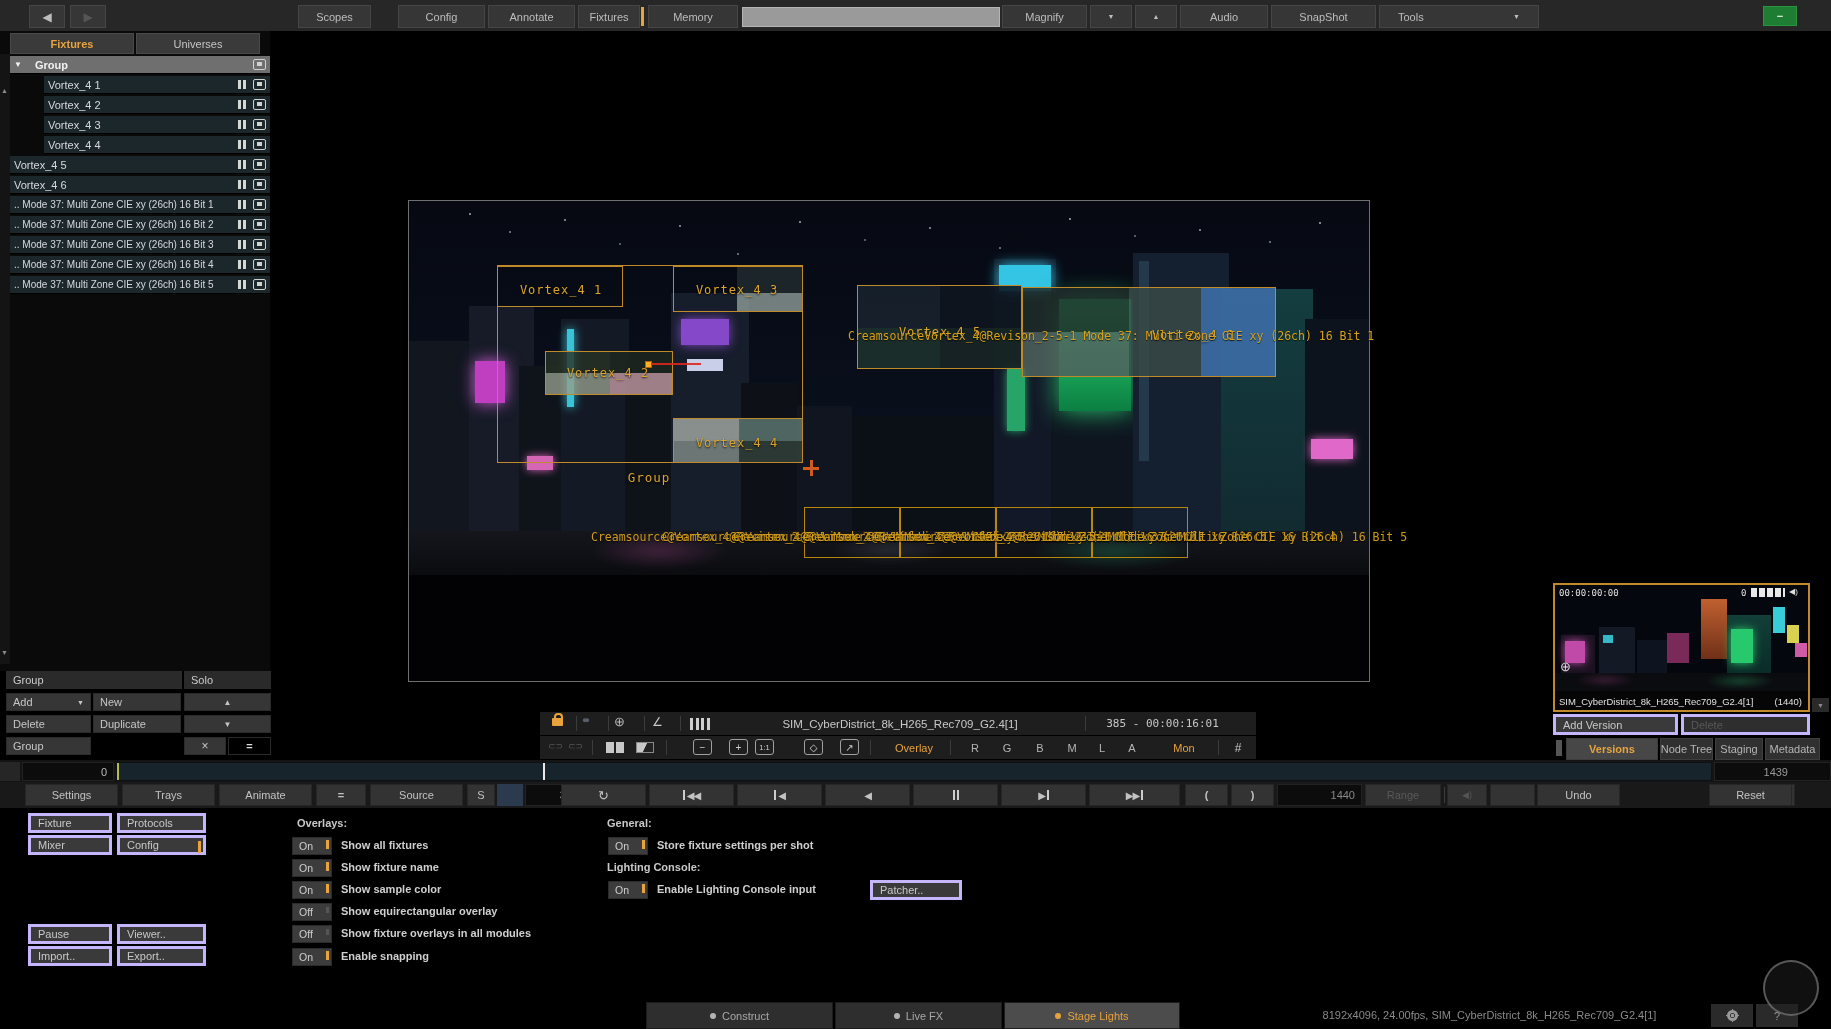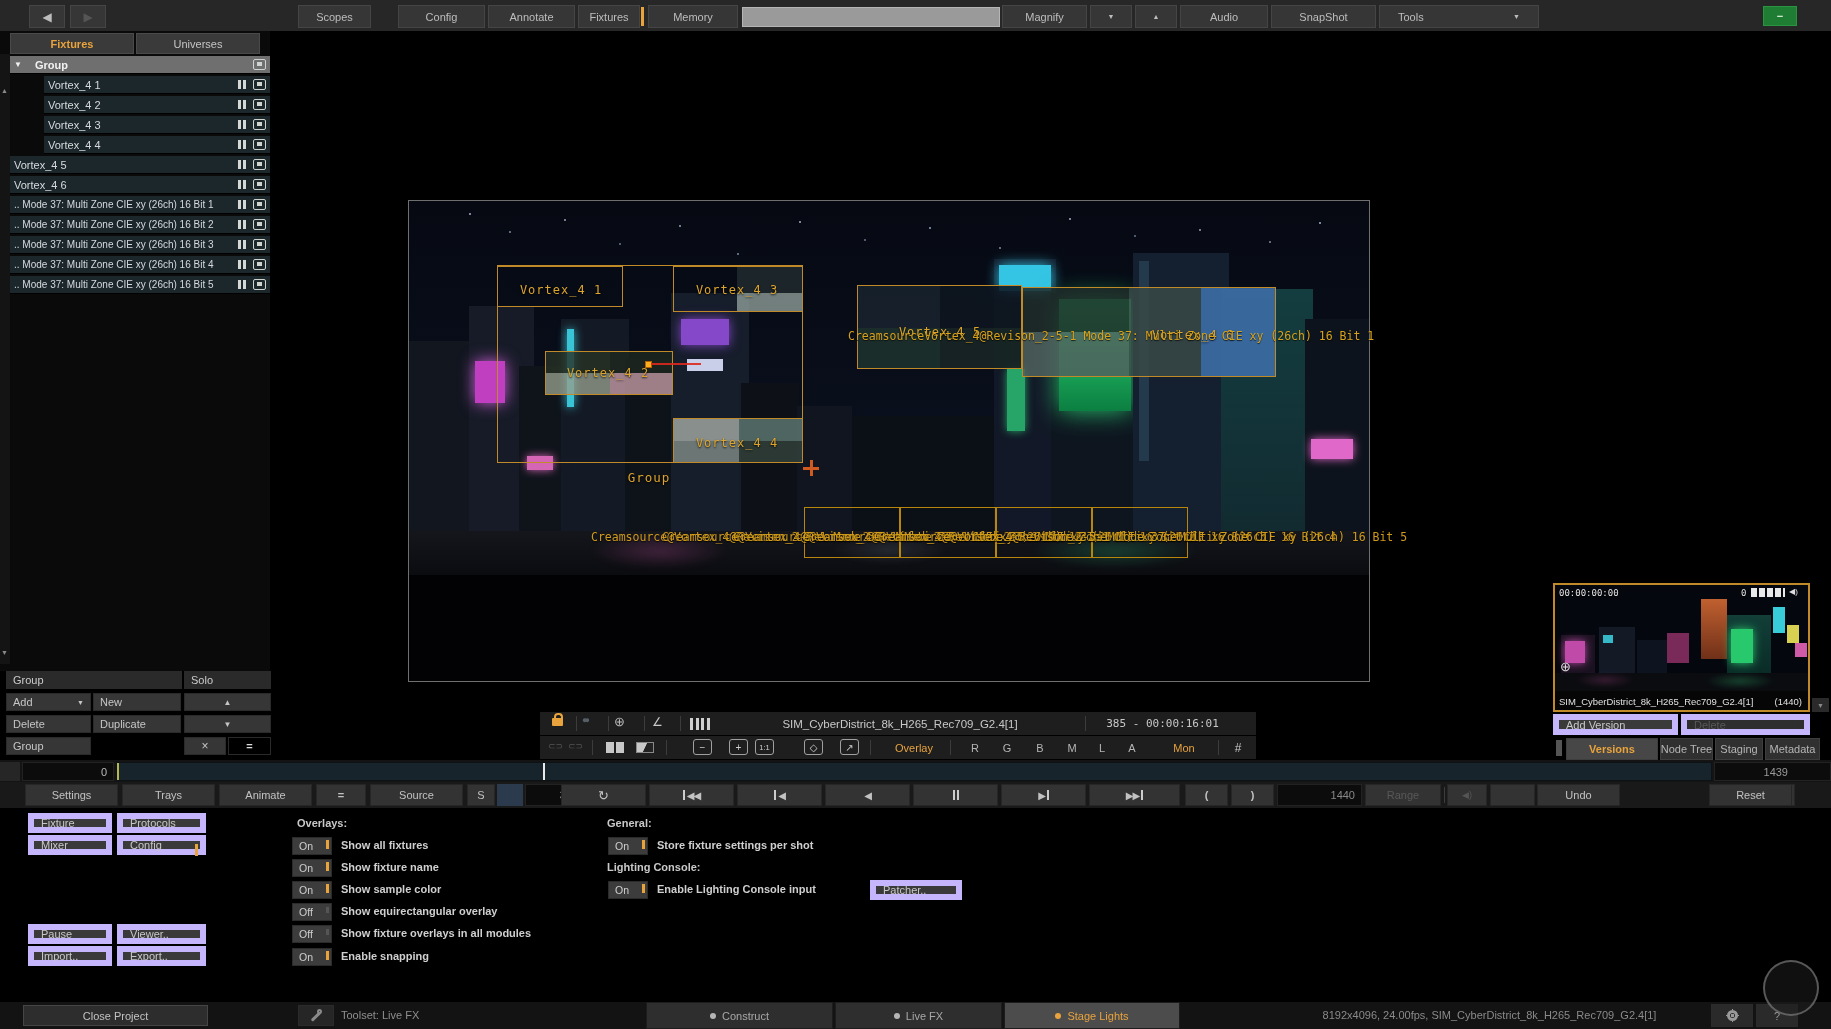--- a/index.html
+++ b/index.html
@@ -55,21 +55,21 @@
   
   .vimg{position:absolute;left:408px;top:200px;width:960px;height:480px;border:1px solid #6f6f6f;box-sizing:content-box;
         background:linear-gradient(180deg,#060912 0%,#0a101e 55%,#0b0e17 62%);overflow:hidden}
   .obox{position:absolute;border:1px solid #c08a28;box-sizing:border-box}
   .quad{position:absolute}
   .olabel{position:absolute;font-family:"DejaVu Sans Mono",monospace;color:#dca42c;font-size:12px;letter-spacing:1px;
           transform:translateX(-50%);white-space:nowrap;text-shadow:0 1px 2px rgba(0,0,0,.85)}
   .oline{position:absolute;font-family:"DejaVu Sans Mono",monospace;color:#d9a21b;font-size:11.5px;white-space:nowrap;
          text-shadow:0 1px 1px rgba(0,0,0,.7)}
   
-  .sbtn{position:absolute;height:20px;background:#3a3a3a;border:6px solid #c4b5fd;box-sizing:border-box;color:#c8c8c8;
+  .sbtn{position:absolute;height:20px;background:#3a3a3a;border:3px solid #c4b5fd;box-sizing:border-box;color:#c8c8c8;
         font-size:11px;display:flex;align-items:center;padding:0 7px}
   .sectitle{position:absolute;color:#c9c9c9;font-size:11px;font-weight:bold;white-space:nowrap}
   .tog{position:absolute;width:40px;height:18px;background:#3c3c3c;border:1px solid #2b2b2b;box-sizing:border-box;
        color:#cfcfcf;font-size:10.5px;display:flex;align-items:center;padding-left:6px}
   .tog .notch{position:absolute;right:2px;top:2px;width:3px;height:9px;background:#e8a33d}
   .tog.off .notch{background:#555;height:6px;top:3px}
   .toglabel{position:absolute;color:#cfcfcf;font-size:11px;font-weight:bold;white-space:nowrap}
   
   .vtile{position:absolute;left:1553px;top:583px;width:257px;height:129px;border:2px solid #c08a28;box-sizing:border-box;
          background:#05070e;overflow:hidden}
@@ -673,32 +673,20 @@
   <div class="vtab" style="left:1660px;width:53px">
       <span>Node Tree</span>
     </div>
   <div class="vtab" style="left:1715px;width:48px">
       <span>Staging</span>
     </div>
   <div class="vtab" style="left:1765px;width:55px">
       <span>Metadata</span>
     </div>
 
-  <div class="statusbar">
-    <div class="abs btnface center" style="left:23px;top:3px;width:185px;height:21px;background:#2d2d2d;border-color:#454545">
-        <span>Close Project</span>
-      </div>
-    <div class="abs btnface center" style="left:298px;top:3px;width:36px;height:21px;background:#262626">
-      <span style="position:relative;width:14px;height:14px;display:block">
-        <i class="abs" style="left:1px;top:6px;width:12px;height:3px;background:#8a8a8a;transform:rotate(-45deg);border-radius:2px"></i>
-        <i class="abs" style="left:8px;top:0;width:5px;height:5px;border:2px solid #8a8a8a;border-radius:50%;box-sizing:border-box"></i>
-      </span>
-    </div>
-    <span class="abs" style="left:341px;top:7px;color:#8f8f8f;font-size:11px">Toolset: Live FX</span>
-  </div>
   <div class="mode-tab" style="left:646px;width:187px">
       <span class="dot"></span>
       <span>Construct</span>
     </div>
   <div class="mode-tab" style="left:835px;width:167px">
       <span class="dot"></span>
       <span>Live FX</span>
     </div>
   <div class="mode-tab active" style="left:1004px;width:176px">
       <span class="dot"></span>

